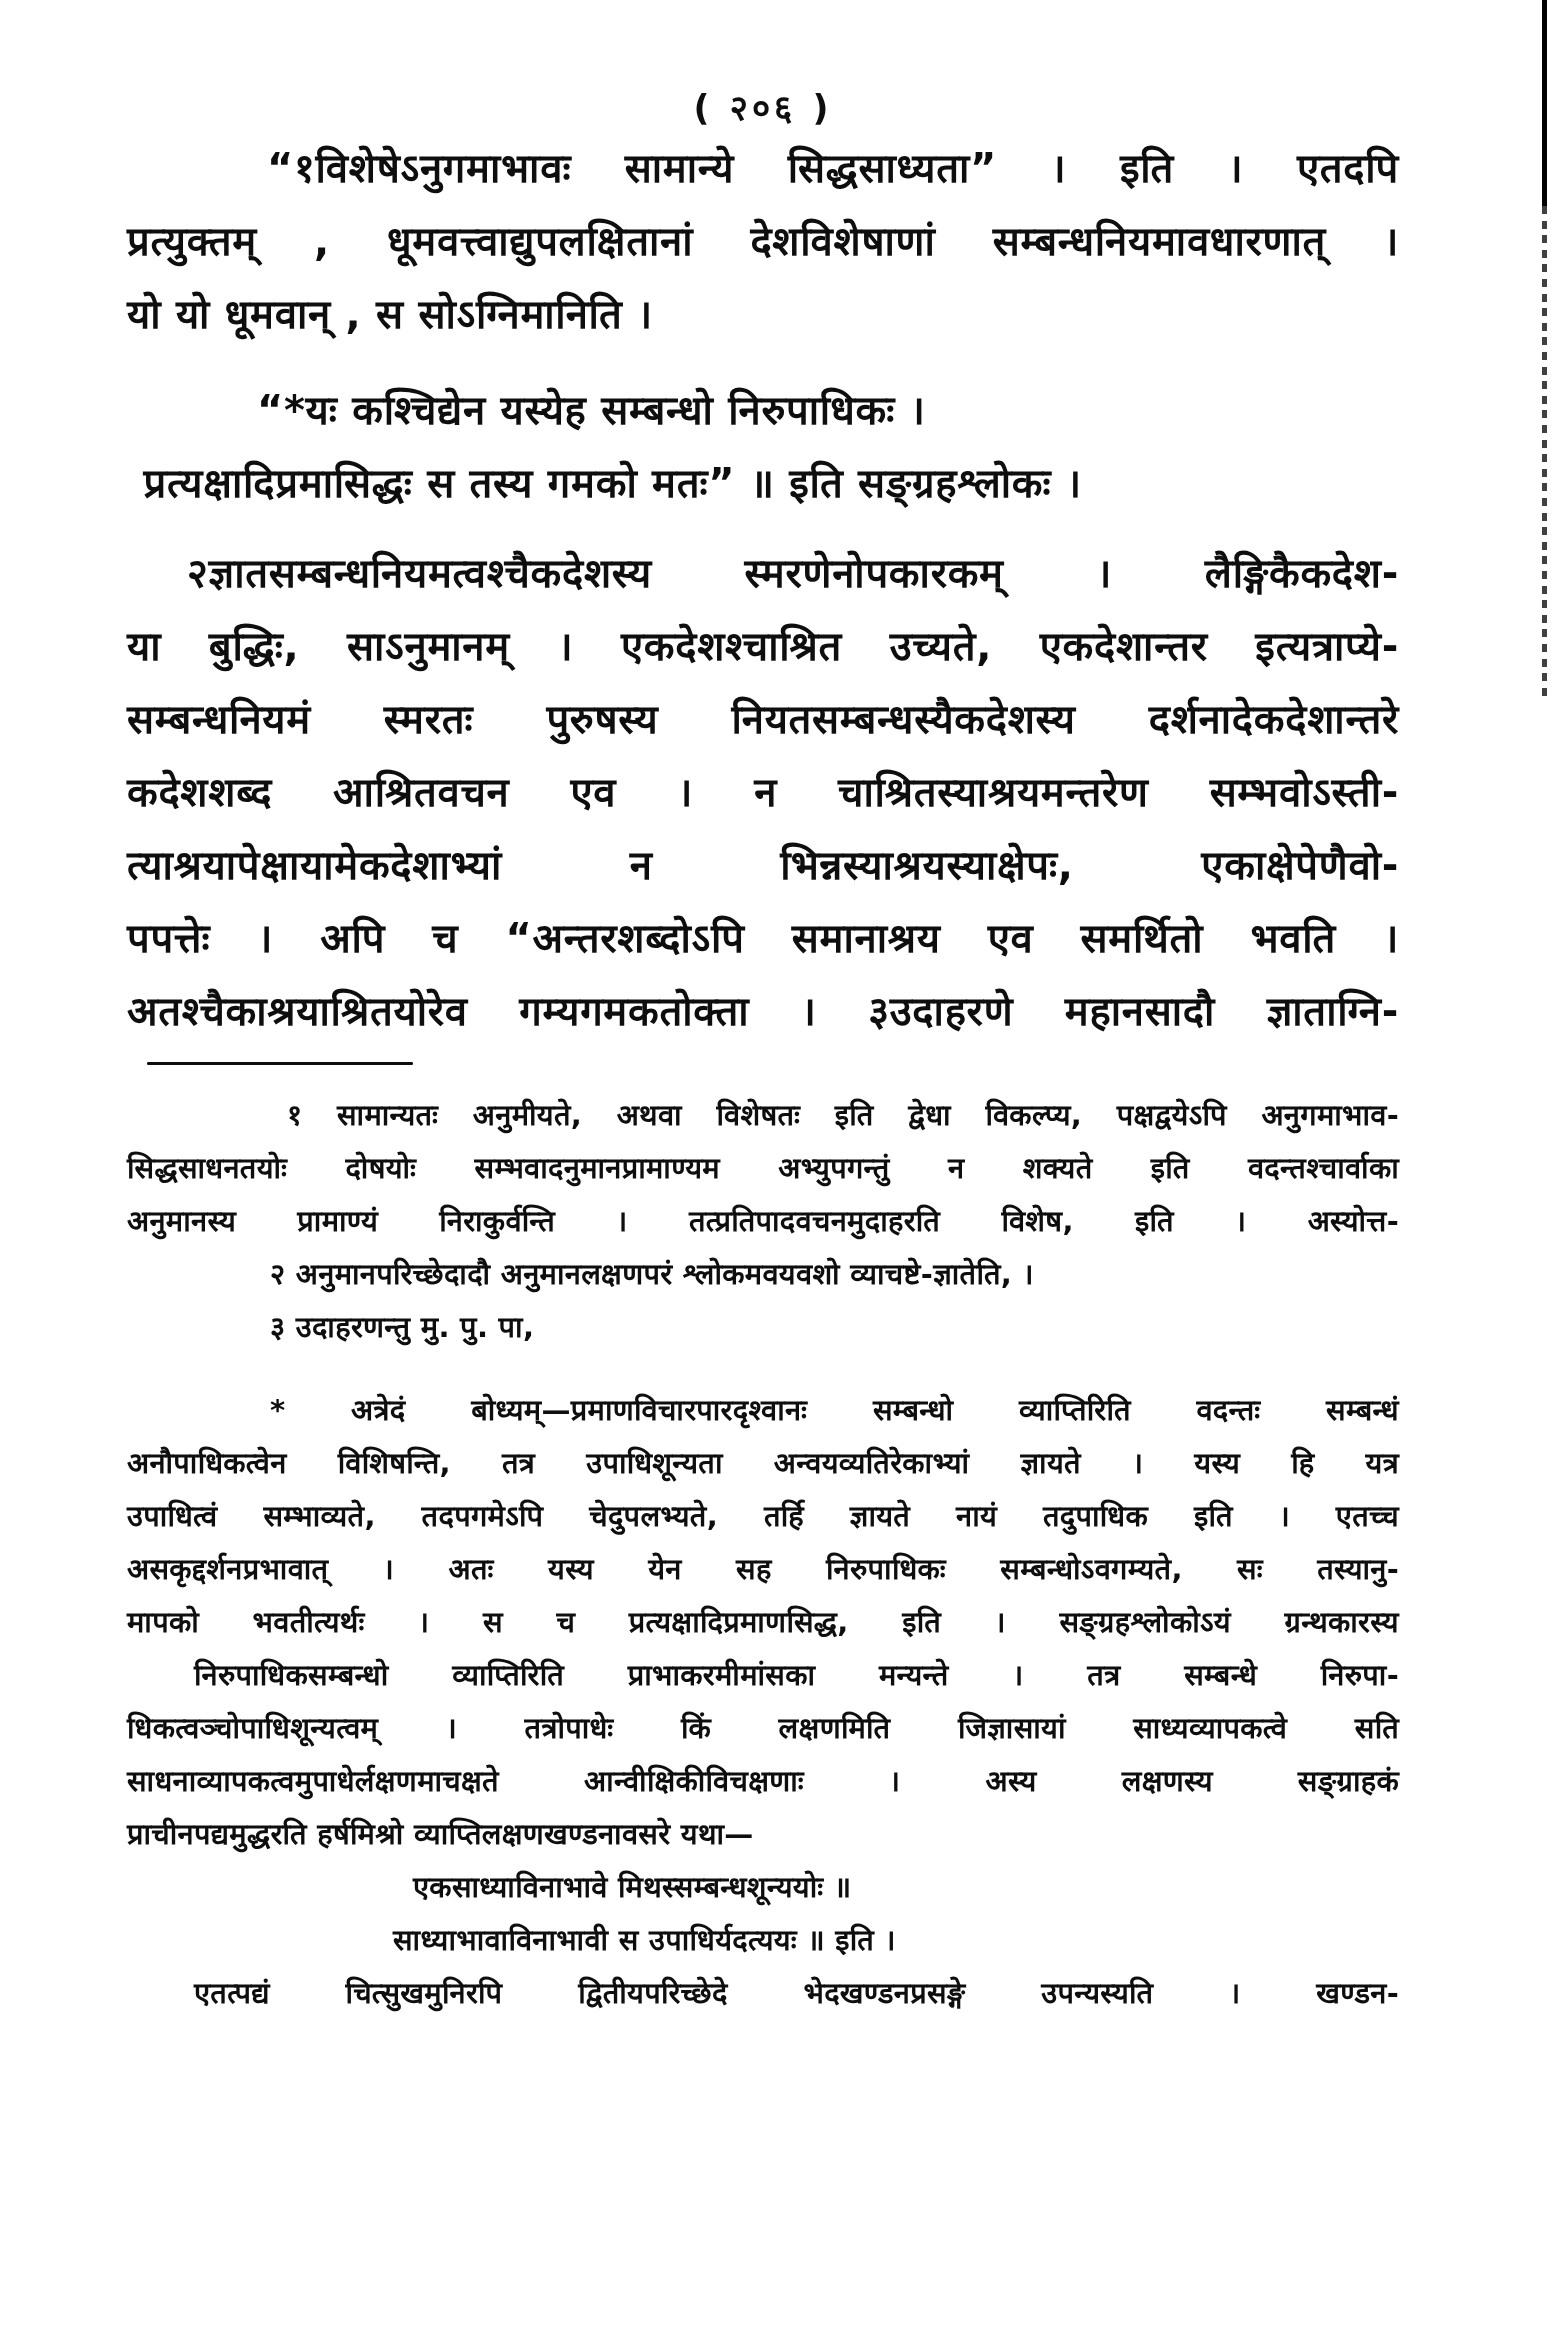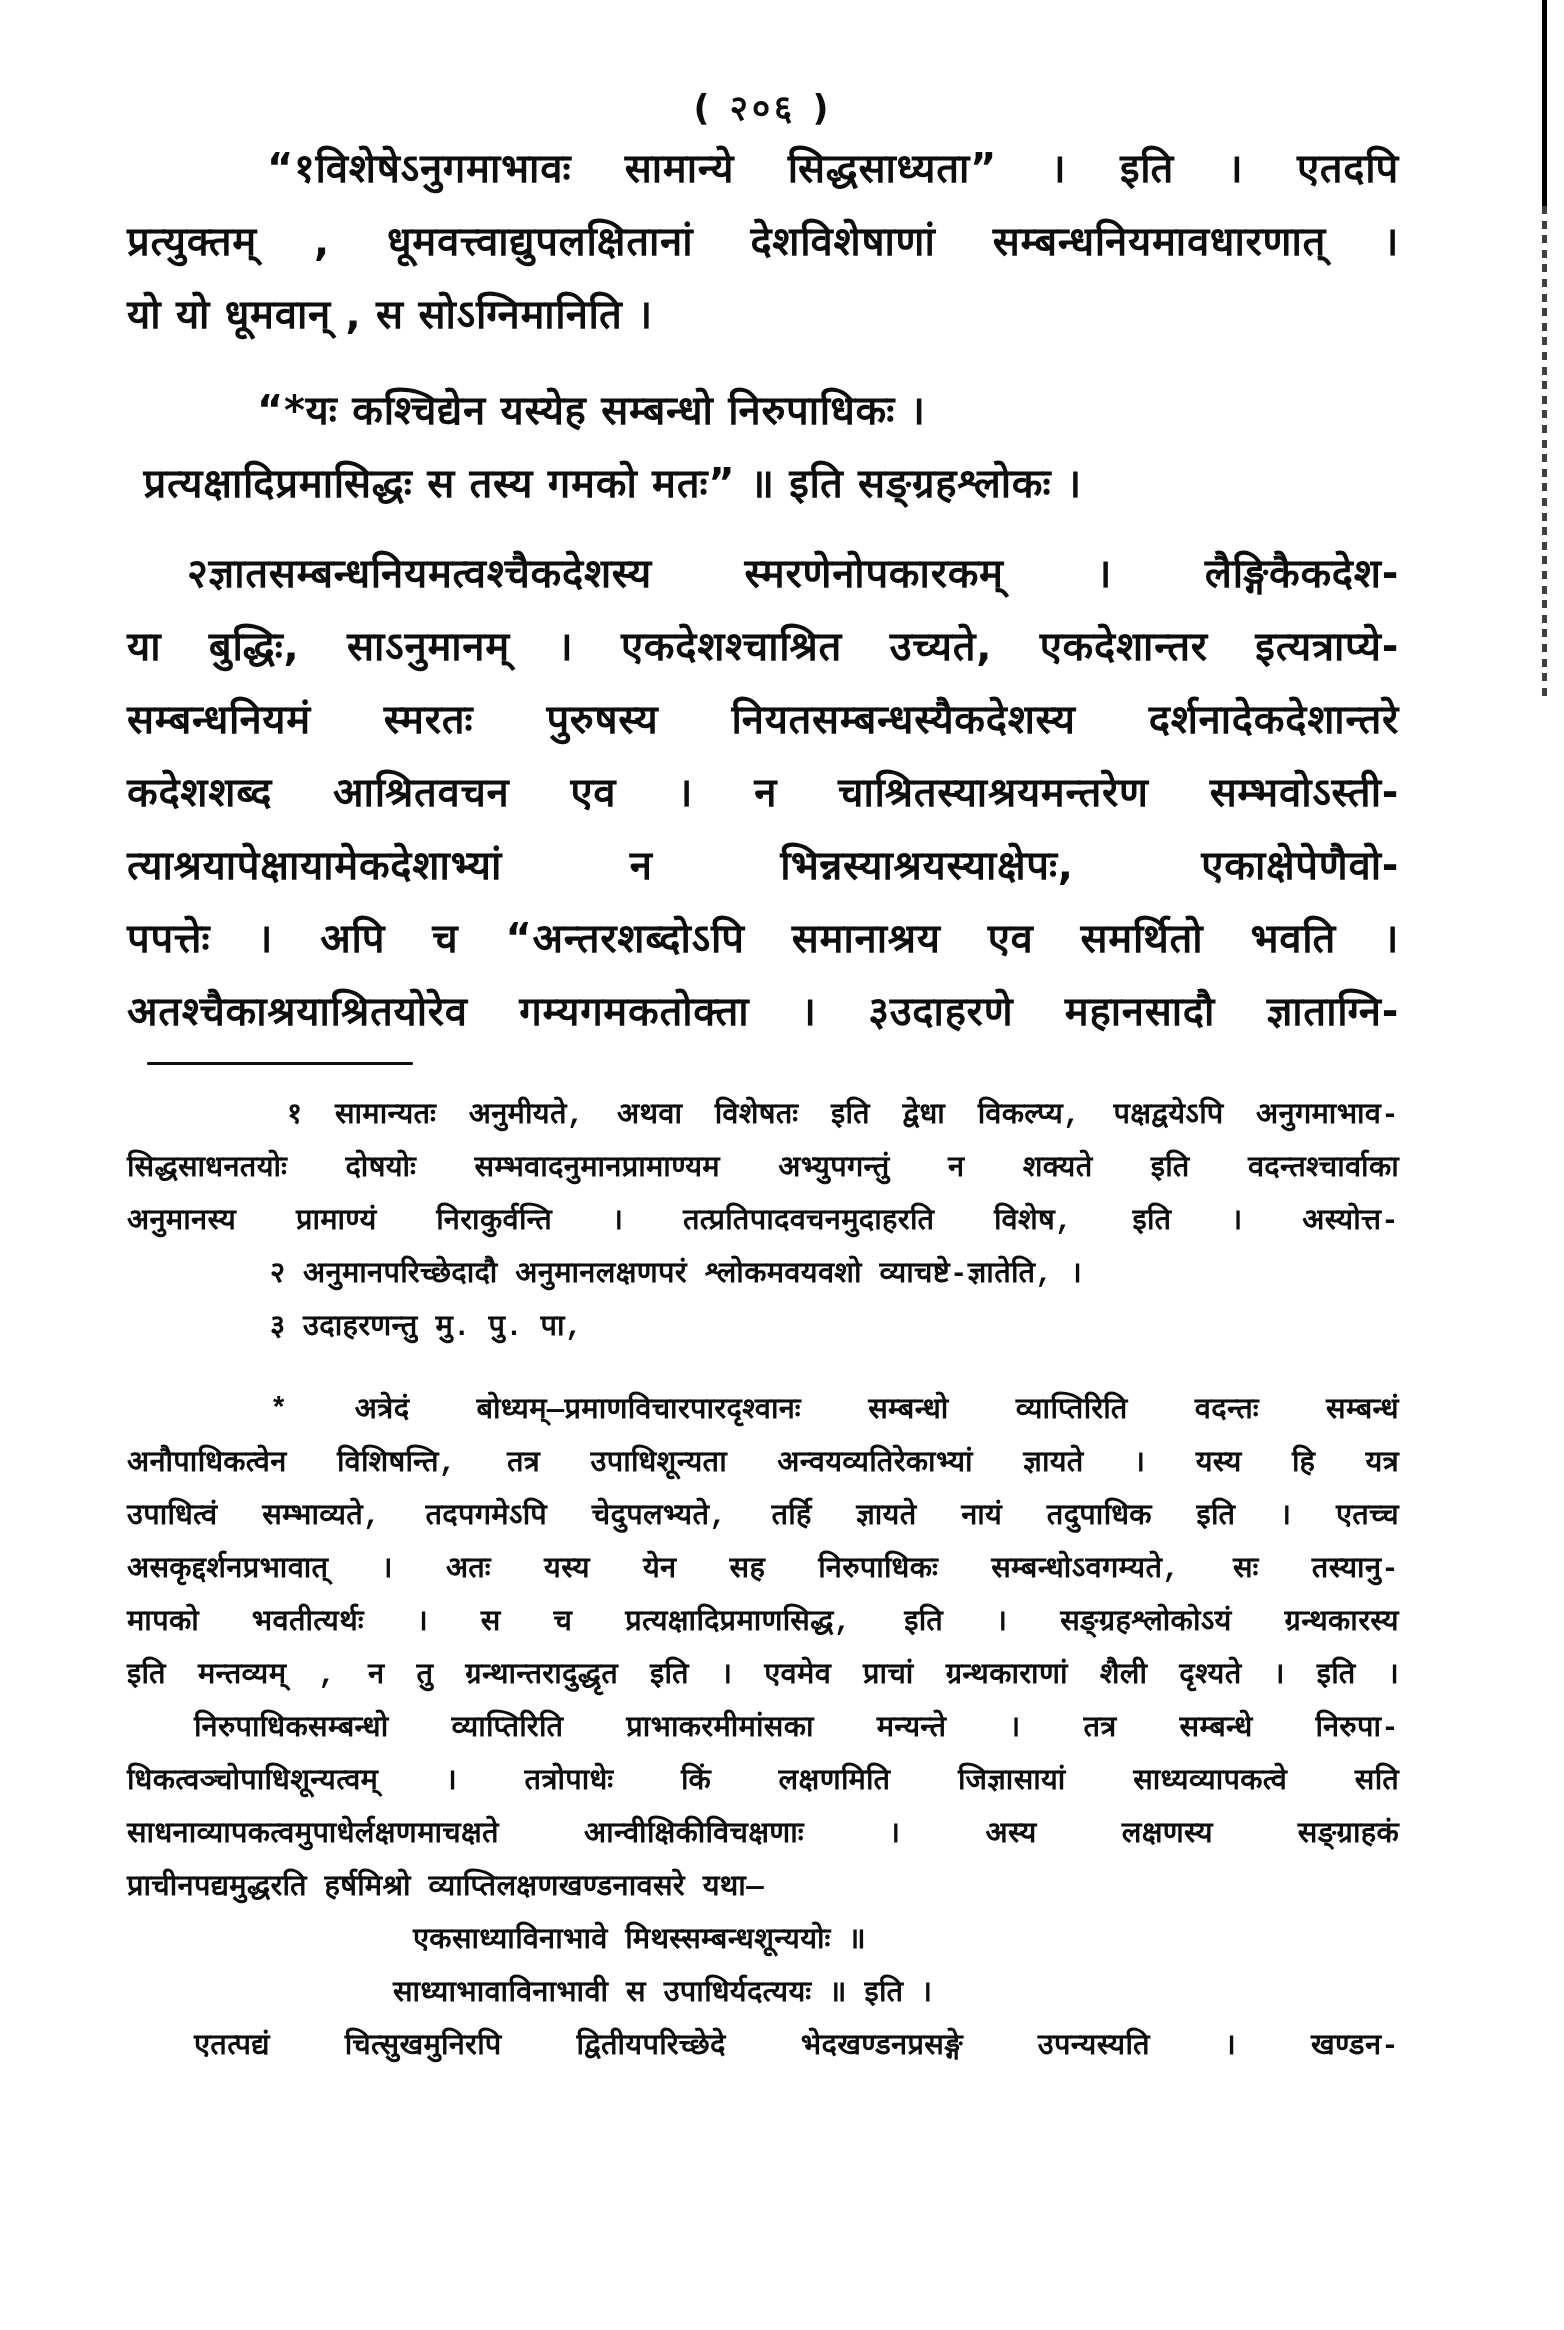--- a/index.html
+++ b/index.html
@@ -33,21 +33,21 @@
   }
   .ln { text-align: left; }
   .ln.j { text-align: justify; text-align-last: justify; }
   .sep {
     margin-top: 14.6px;
     margin-left: 20px;
     width: 266px; height: 3.3px;
     background: #0e0e0e;
     border-radius: 1.3px;
   }
-  .fns { margin-top: 24px; font-family: Liberation Mono, monospace; }
+  .fns { margin-top: 24px; }
   .fns .ln {
     font-size: 29px;
     font-weight: bold;
     line-height: 53px;
     height: 53px;
     white-space: nowrap;
     letter-spacing: 0.3px;
   }
   .scanline {
     position: absolute;
@@ -94,21 +94,20 @@
     <div class="ln j">अनुमानस्य प्रामाण्यं निराकुर्वन्ति । तत्प्रतिपादवचनमुदाहरति विशेष, इति । अस्योत्त-</div>
 
     <div class="ln" style="text-indent:143px">२ अनुमानपरिच्छेदादौ अनुमानलक्षणपरं श्लोकमवयवशो व्याचष्टे-ज्ञातेति, ।</div>
     <div class="ln" style="text-indent:143px">३ उदाहरणन्तु मु. पु. पा,</div>
 
     <div class="ln j" style="margin-top:30px; text-indent:143px">* अत्रेदं बोध्यम्—प्रमाणविचारपारदृश्वानः सम्बन्धो व्याप्तिरिति वदन्तः सम्बन्धं</div>
     <div class="ln j">अनौपाधिकत्वेन विशिषन्ति, तत्र उपाधिशून्यता अन्वयव्यतिरेकाभ्यां ज्ञायते । यस्य हि यत्र</div>
     <div class="ln j">उपाधित्वं सम्भाव्यते, तदपगमेऽपि चेदुपलभ्यते, तर्हि ज्ञायते नायं तदुपाधिक इति । एतच्च</div>
     <div class="ln j">असकृद्दर्शनप्रभावात् । अतः यस्य येन सह निरुपाधिकः सम्बन्धोऽवगम्यते, सः तस्यानु-</div>
     <div class="ln j">मापको भवतीत्यर्थः । स च प्रत्यक्षादिप्रमाणसिद्ध, इति । सङ्ग्रहश्लोकोऽयं ग्रन्थकारस्य</div>
-    <div class="ln j">इति मन्तव्यम् , न तु ग्रन्थान्तरादुद्धृत इति । एवमेव प्राचां ग्रन्थकाराणां शैली दृश्यते । इति ।</div>
     <div class="ln j" style="text-indent:67px">निरुपाधिकसम्बन्धो व्याप्तिरिति प्राभाकरमीमांसका मन्यन्ते । तत्र सम्बन्धे निरुपा-</div>
     <div class="ln j">धिकत्वञ्चोपाधिशून्यत्वम् । तत्रोपाधेः किं लक्षणमिति जिज्ञासायां साध्यव्यापकत्वे सति</div>
     <div class="ln j">साधनाव्यापकत्वमुपाधेर्लक्षणमाचक्षते आन्वीक्षिकीविचक्षणाः । अस्य लक्षणस्य सङ्ग्राहकं</div>
     <div class="ln">प्राचीनपद्यमुद्धरति हर्षमिश्रो व्याप्तिलक्षणखण्डनावसरे यथा—</div>
 
     <div class="ln" style="text-indent:286px">एकसाध्याविनाभावे मिथस्सम्बन्धशून्ययोः ॥</div>
     <div class="ln" style="text-indent:266px">साध्याभावाविनाभावी स उपाधिर्यदत्ययः ॥ इति ।</div>
 
     <div class="ln j" style="text-indent:67px">एतत्पद्यं चित्सुखमुनिरपि द्वितीयपरिच्छेदे भेदखण्डनप्रसङ्गे उपन्यस्यति । खण्डन-</div>
   </div>

